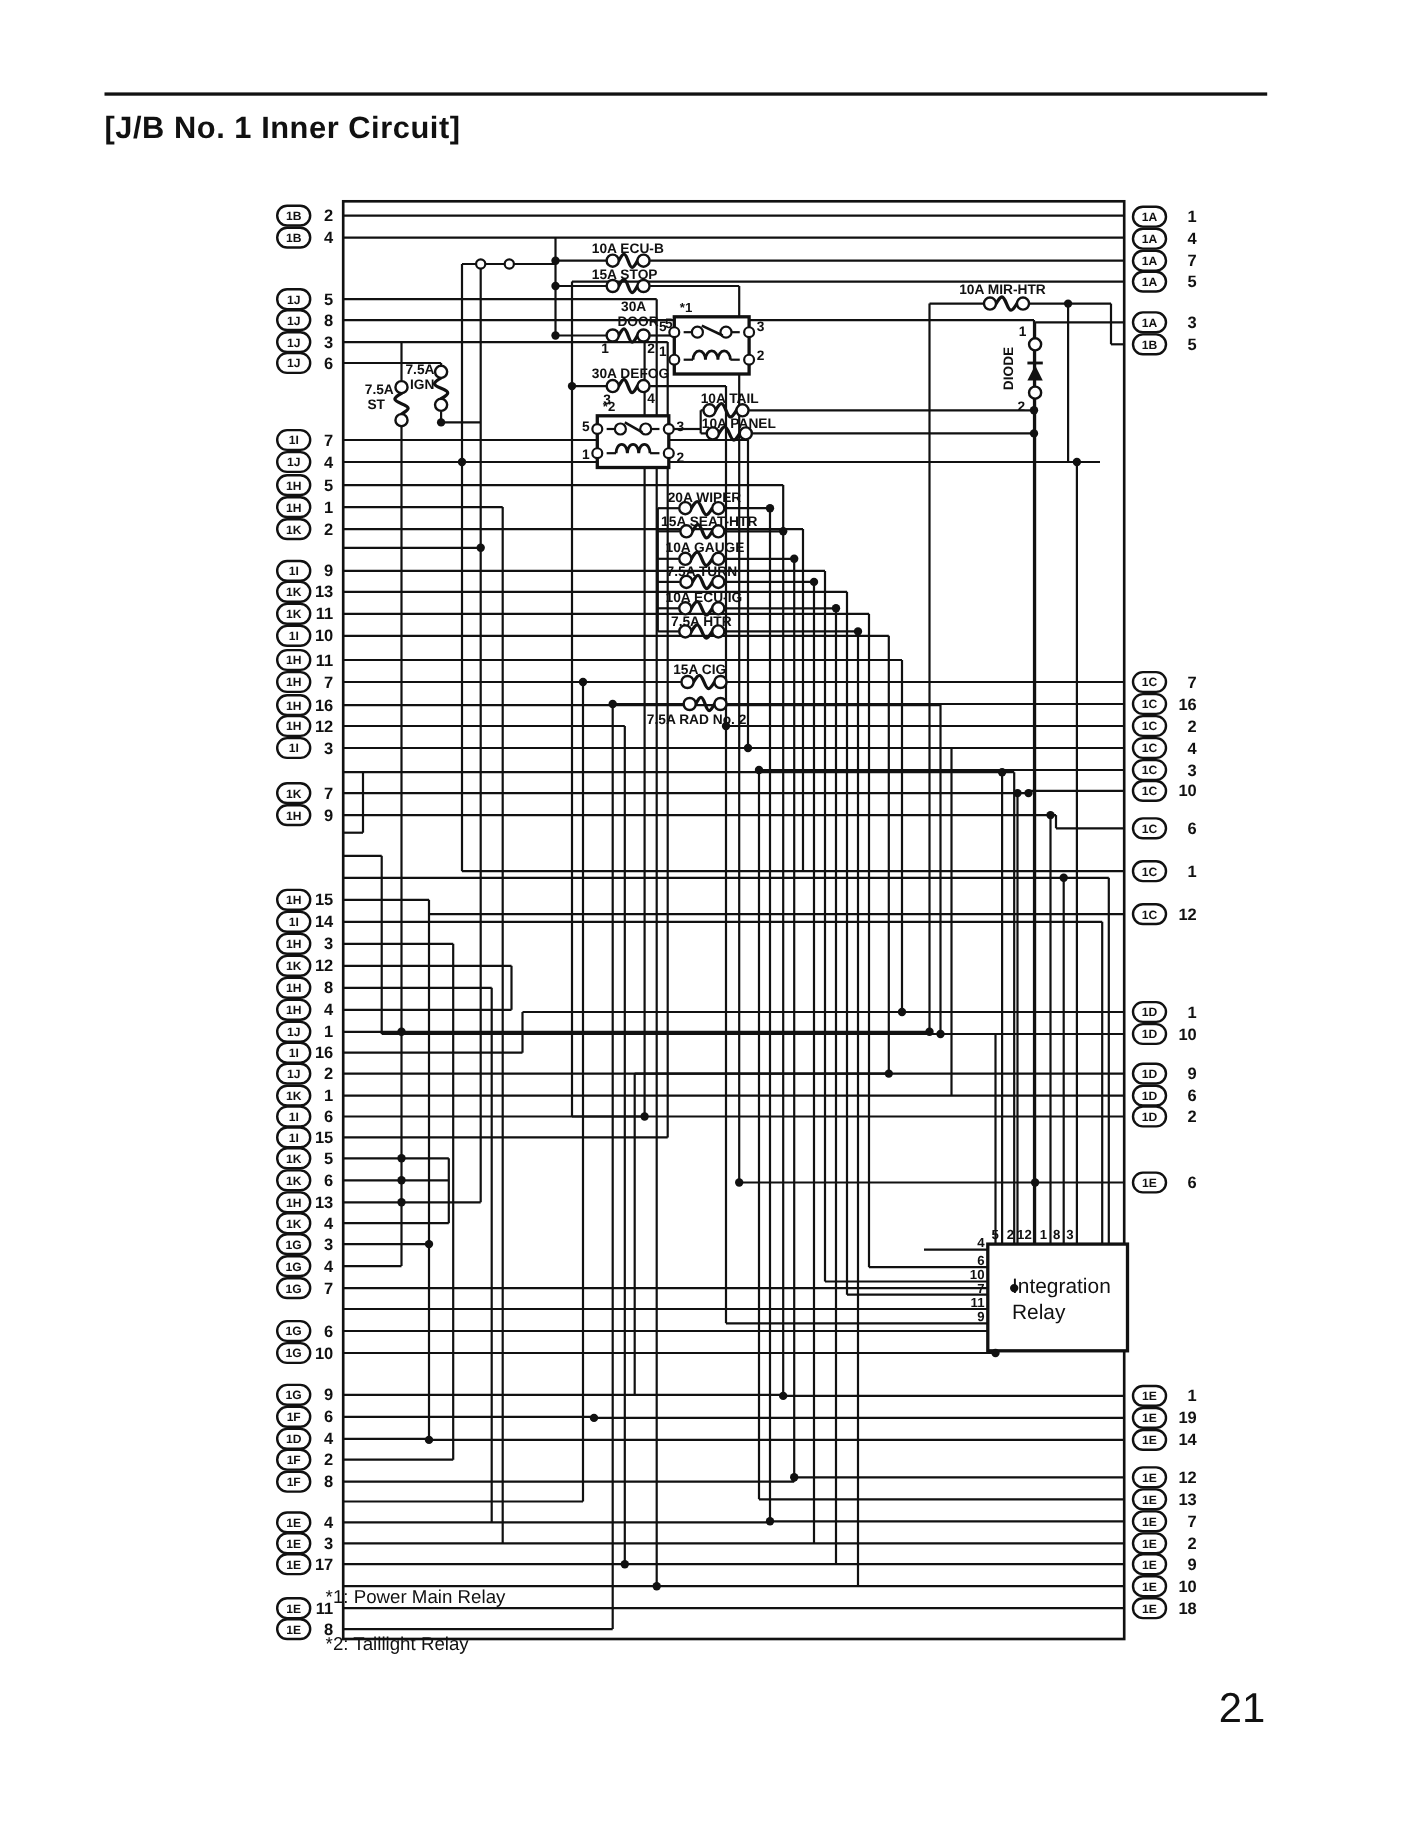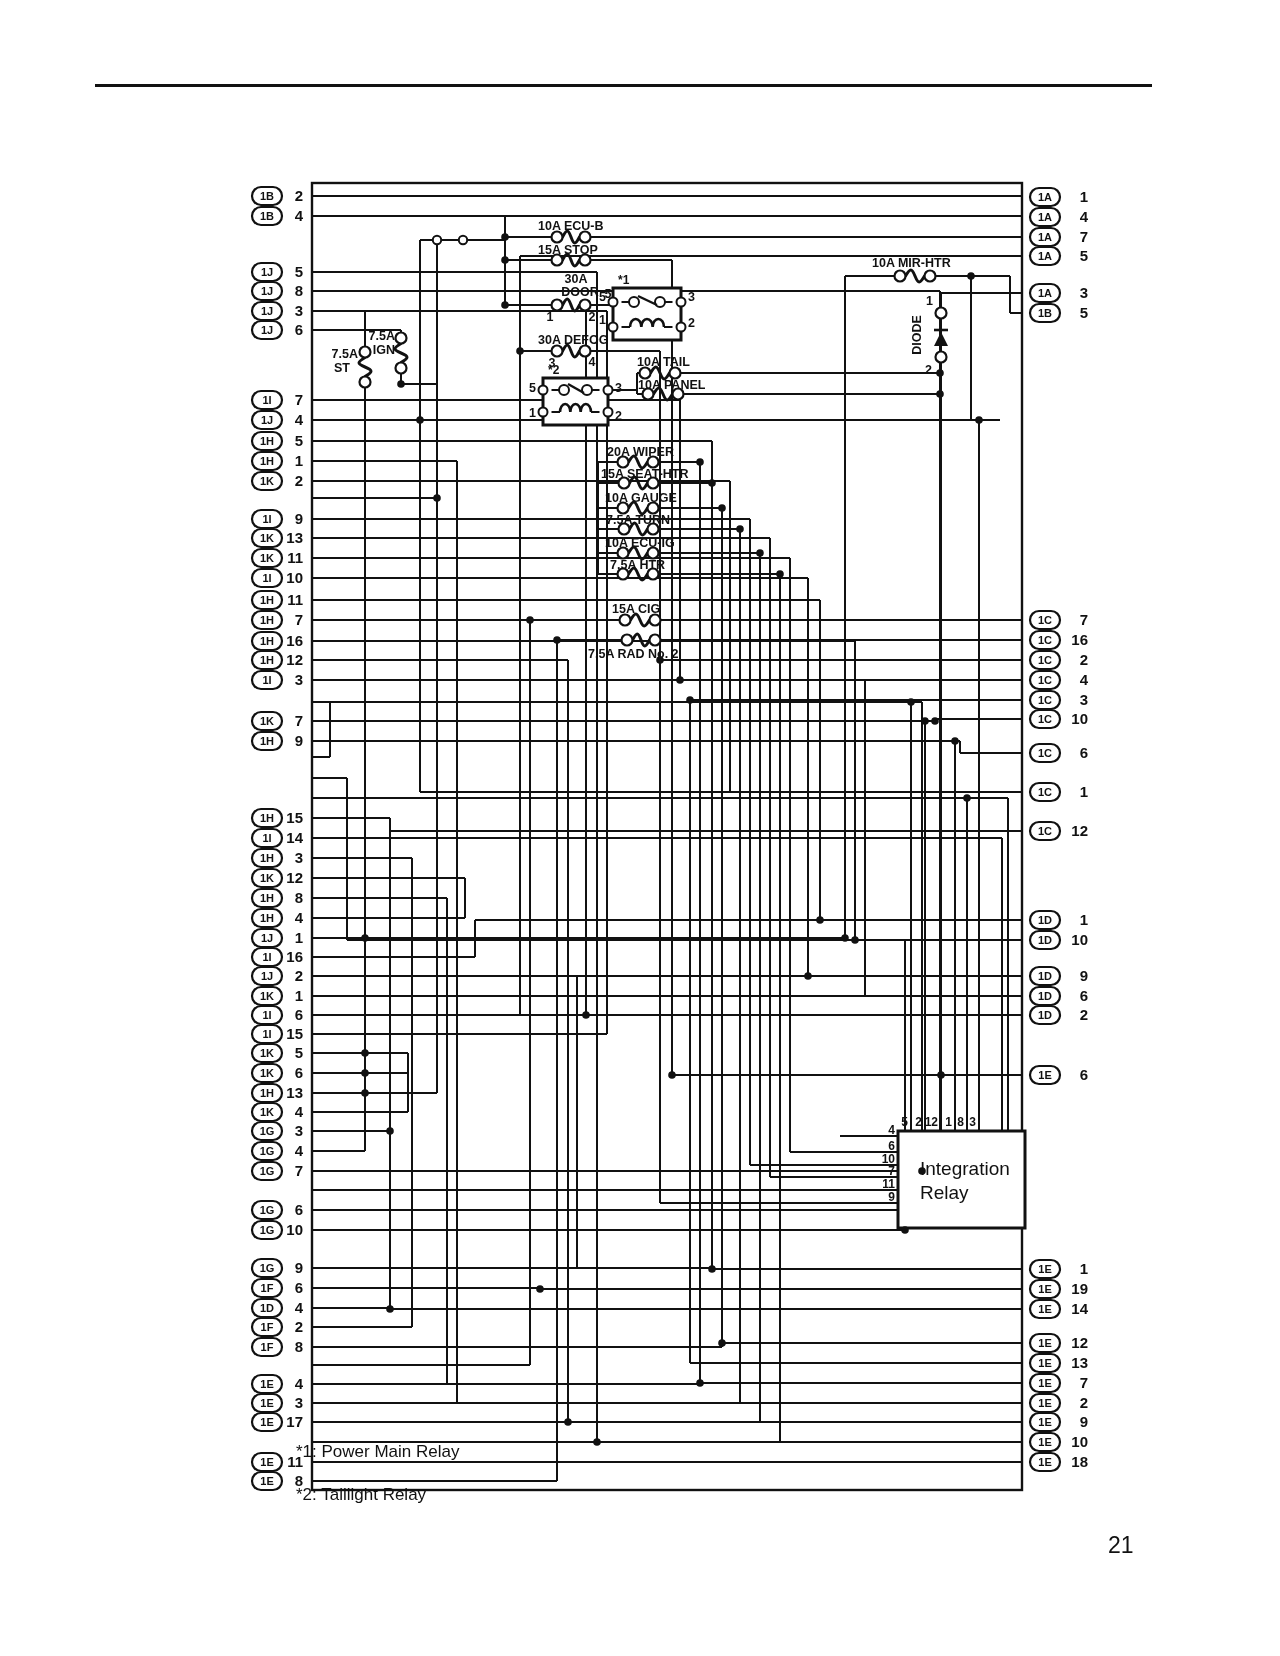--- a/index.html
+++ b/index.html
@@ -4,33 +4,34 @@
 <style>
   html,body{margin:0;padding:0;background:#fff;}
   #page{position:relative;width:1280px;height:1656px;background:#fff;overflow:hidden;
         font-family:"Liberation Sans",sans-serif;color:#111;}
   .abs{position:absolute;}
   #top-rule{left:95px;top:84px;width:1057px;height:3px;background:#111;}
   #page-title{left:95px;top:100px;font-size:28px;font-weight:700;letter-spacing:.5px;}
   .footnote{left:296px;font-size:17px;font-weight:500;}
   #footnote-1{top:1442px;}
   #footnote-2{top:1485px;}
-  #page-number{left:1108px;top:1532px;font-size:23px;font-weight:500;}
+  #page-number{left:1108px;top:1532px;font-size:38px;font-weight:500;}
   svg text{font-family:"Liberation Sans",sans-serif;fill:#111;}
   .f-lbl{font-size:12.5px;font-weight:700;}
   .f-small{font-size:12px;font-weight:700;}
   .f-code{font-size:11px;font-weight:700;}
   .f-num{font-size:15px;font-weight:700;}
   .f-int{font-size:19px;font-weight:500;}
 </style>
 </head>
 <body>
 
 <div id="page">
   <div id="top-rule" class="abs"></div>
+  <div id="page-title" class="abs">[J/B No. 1 Inner Circuit]</div>
   <svg id="diagram" class="abs" style="left:0;top:0" width="1280" height="1656" viewBox="0 0 1280 1656">
       <rect x="312" y="183" width="710" height="1307" fill="none" stroke="#111111" stroke-width="2.4"></rect>
       <g>
         <line x1="312" y1="196" x2="1022" y2="196" stroke="#111111" stroke-width="2"></line>
         <line x1="312" y1="216" x2="1022" y2="216" stroke="#111111" stroke-width="2"></line>
         <line x1="312" y1="272" x2="597" y2="272" stroke="#111111" stroke-width="2"></line>
         <line x1="312" y1="291" x2="940" y2="291" stroke="#111111" stroke-width="2"></line>
         <line x1="312" y1="311" x2="607" y2="311" stroke="#111111" stroke-width="2"></line>
         <line x1="312" y1="330" x2="401" y2="330" stroke="#111111" stroke-width="2"></line>
         <line x1="312" y1="400" x2="680" y2="400" stroke="#111111" stroke-width="2"></line>

